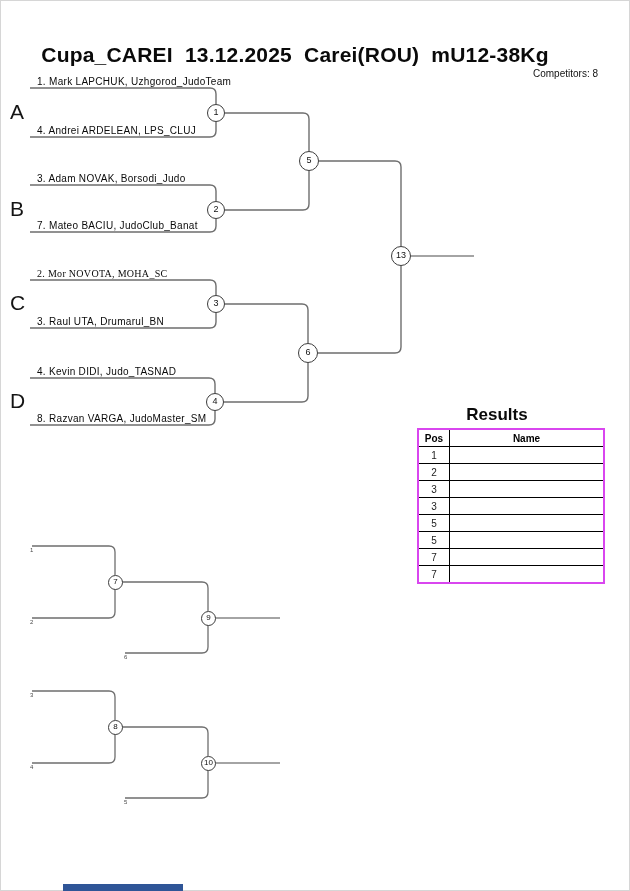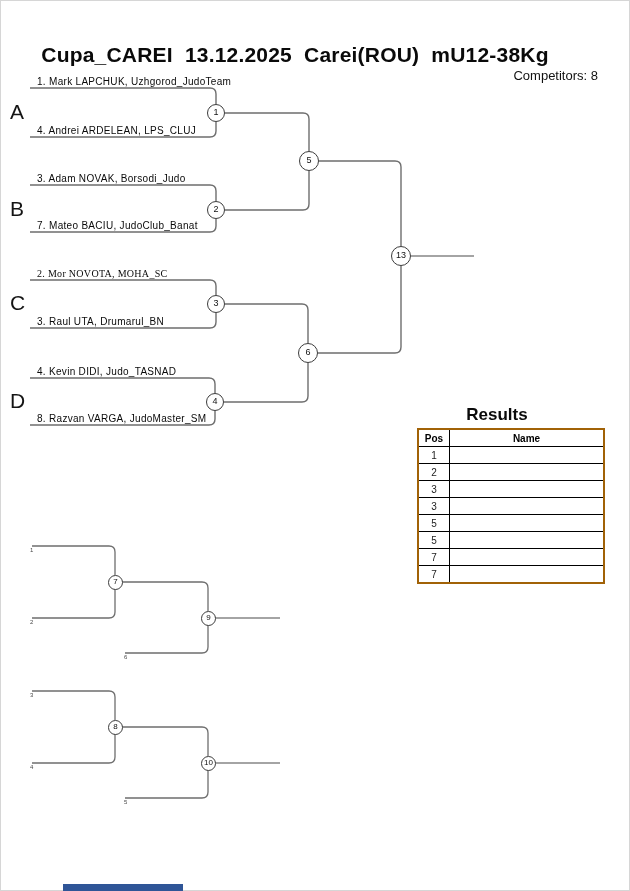--- a/index.html
+++ b/index.html
@@ -6,21 +6,21 @@
   .page{
     position:relative;width:630px;height:891px;background:#ffffff;
     font-family:"Liberation Sans","DejaVu Sans",sans-serif;color:#000;
     box-shadow:inset 0 0 0 1px #d6d6d6;overflow:hidden;
   }
   .title{
     position:absolute;top:43px;left:0;width:574px;text-align:center;
     font-size:21px;font-weight:bold;letter-spacing:.2px;white-space:pre;color:#0a0a0a;margin-left:8px;
   }
   .competitors{
-    position:absolute;top:68px;right:32px;font-size:13px;color:#111;
+    position:absolute;top:68px;right:32px;font-size:10px;color:#111;
   }
   svg.lines{position:absolute;left:0;top:0;}
   .bline{fill:none;stroke:#6e6e6e;stroke-width:1.4;}
   .rline{fill:none;stroke:#6e6e6e;stroke-width:1.3;}
   .wline{fill:none;stroke:#4a4a4a;stroke-width:1.1;}
   .name{
     position:absolute;font-size:10px;letter-spacing:.3px;white-space:nowrap;color:#0a0a0a;
     line-height:12px;
   }
   .letter{
@@ -34,21 +34,21 @@
   .circ.lg{width:20px;height:20px;font-size:9px;line-height:17px;}
   .circ.sm{width:15px;height:15px;font-size:8px;line-height:12px;}
   .slotnum{position:absolute;font-size:6px;line-height:6px;color:#4a4a4a;}
   .results-title{
     position:absolute;left:403px;top:405px;width:188px;text-align:center;
     font-size:17px;font-weight:bold;color:#0a0a0a;
   }
   table.results{
     position:absolute;left:417px;top:428px;width:188px;
     border-collapse:collapse;table-layout:fixed;
-    border:2px solid #a16207;
+    border:2px solid #d946ef;
   }
   table.results td,table.results th{
     border:1px solid #000;height:16px;padding:0;font-size:10px;overflow:hidden;
   }
   table.results th{font-weight:bold;text-align:center;}
   td.pos{width:30px;text-align:center;color:#1c1c1c;}
   td.nm{text-align:left;padding-left:4px;}
   .footer-bar{
     position:absolute;left:63px;top:884px;width:120px;height:7px;background:#2f5597;
   }

